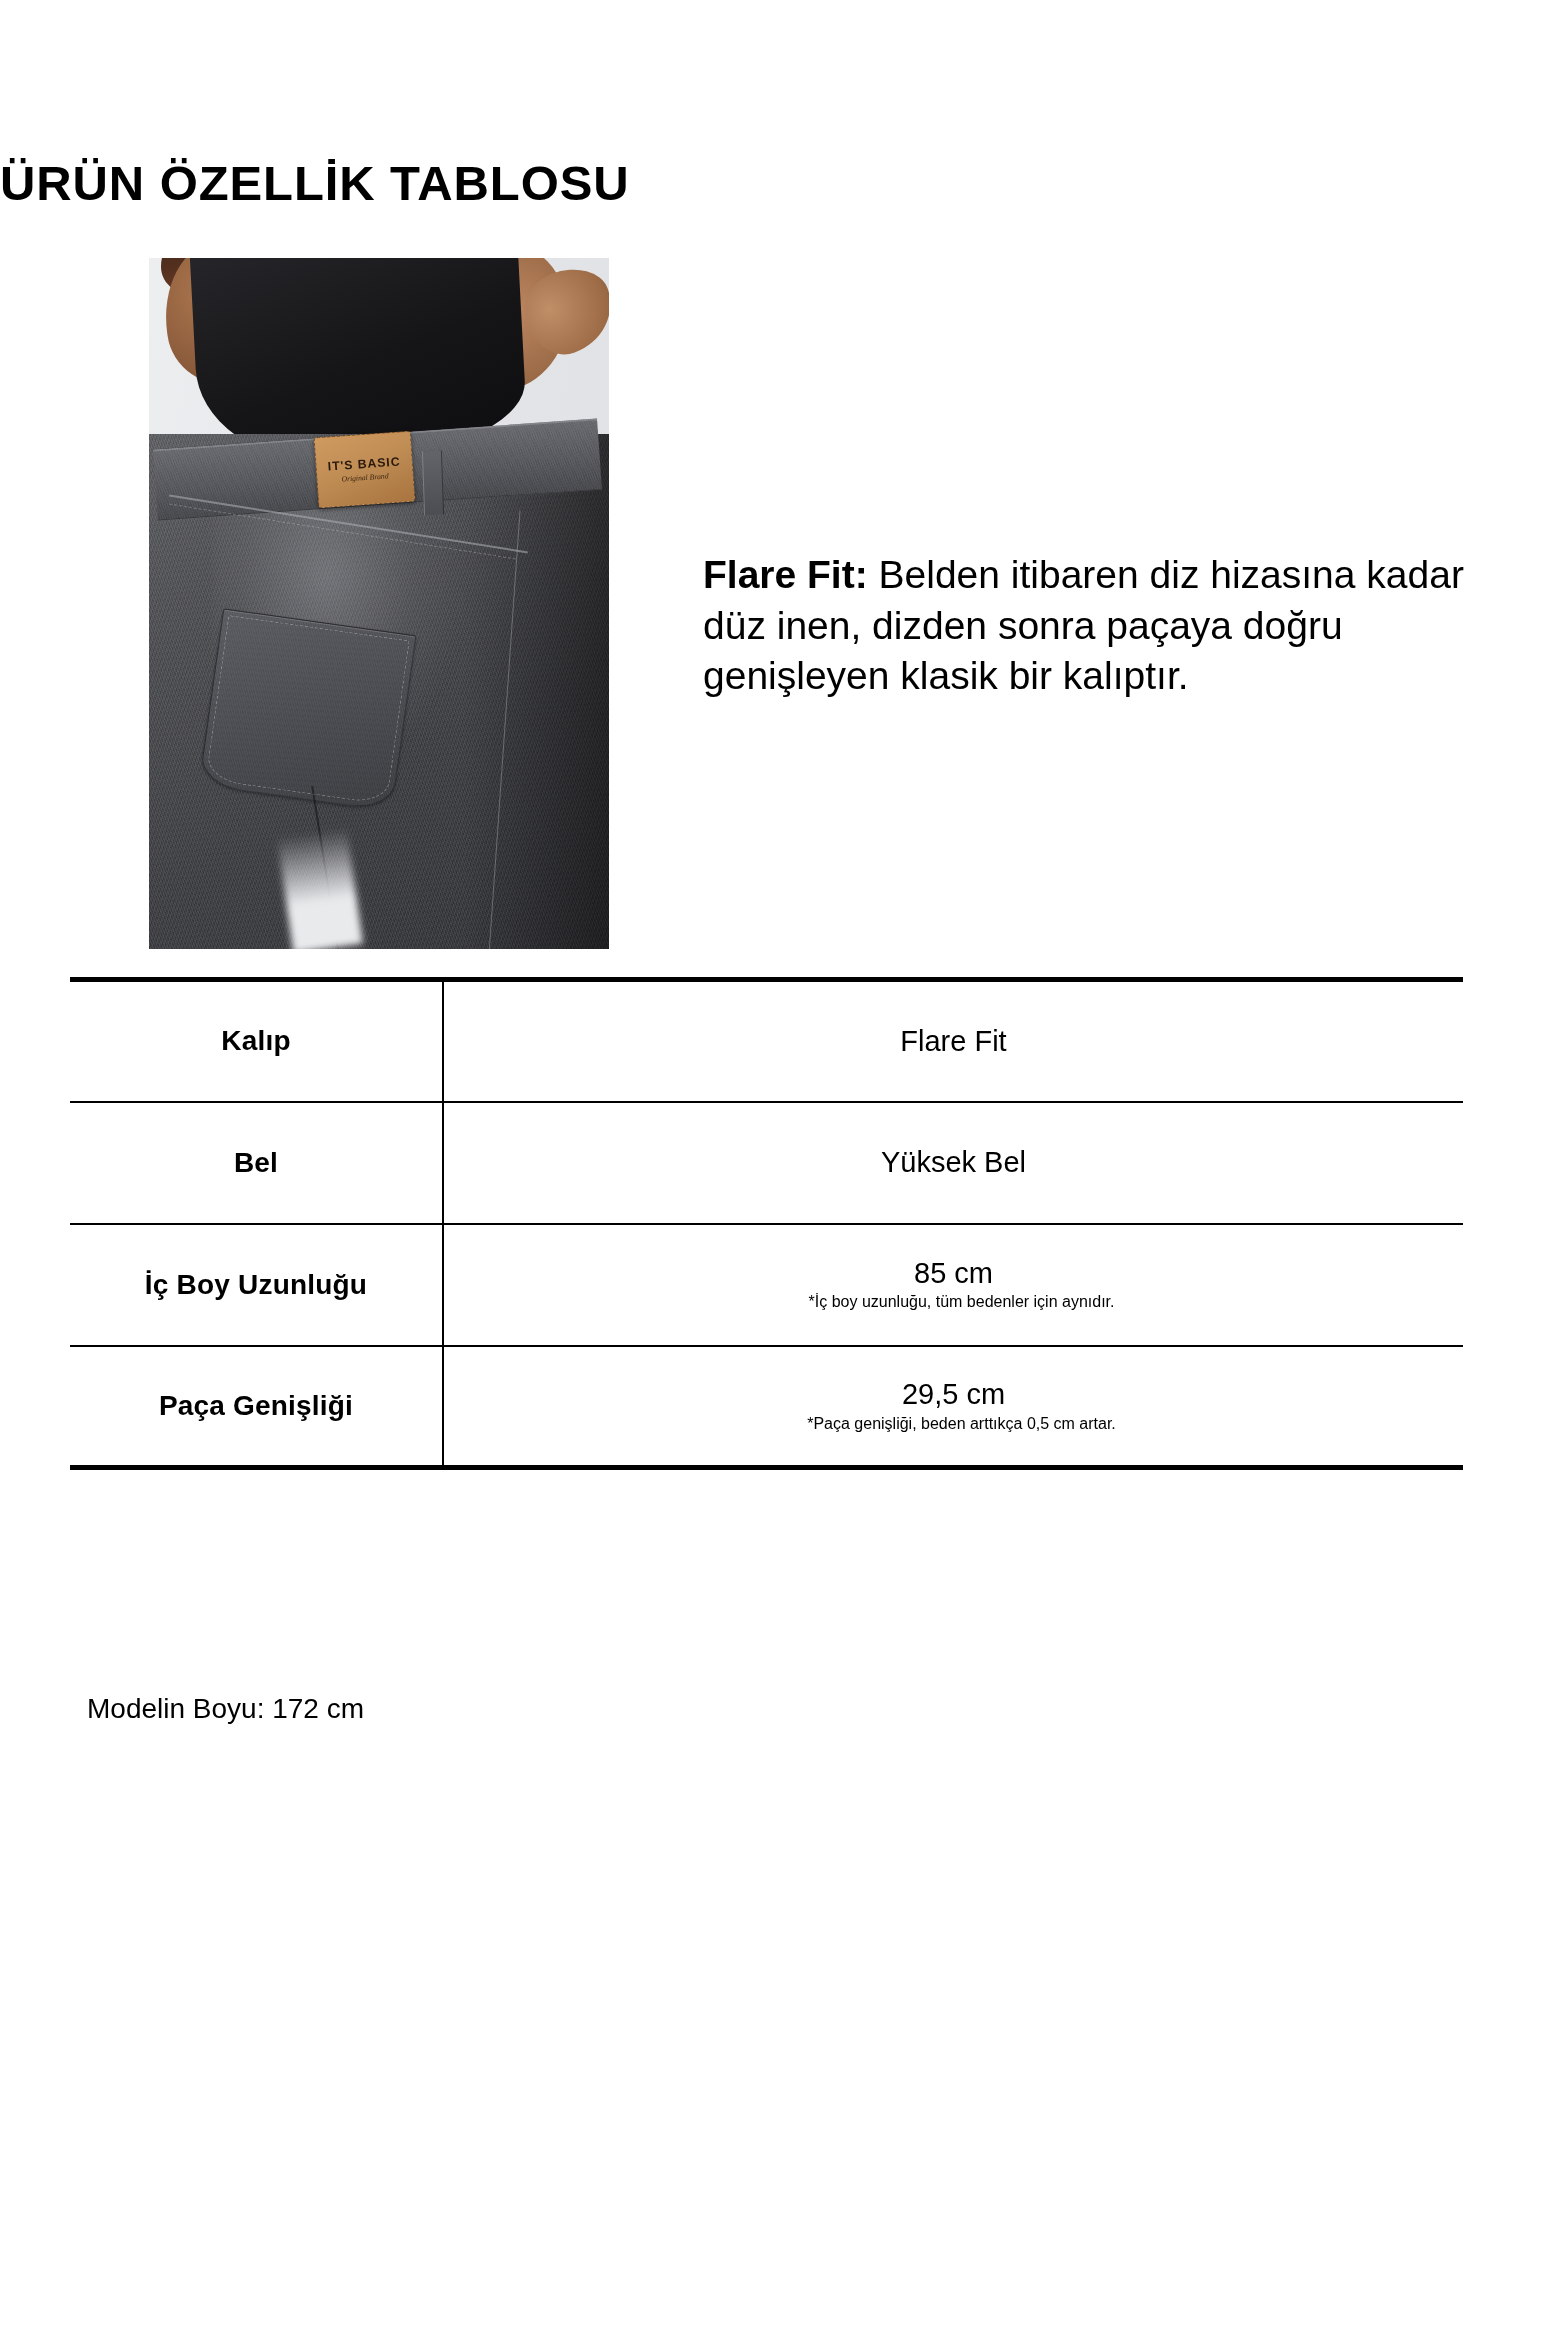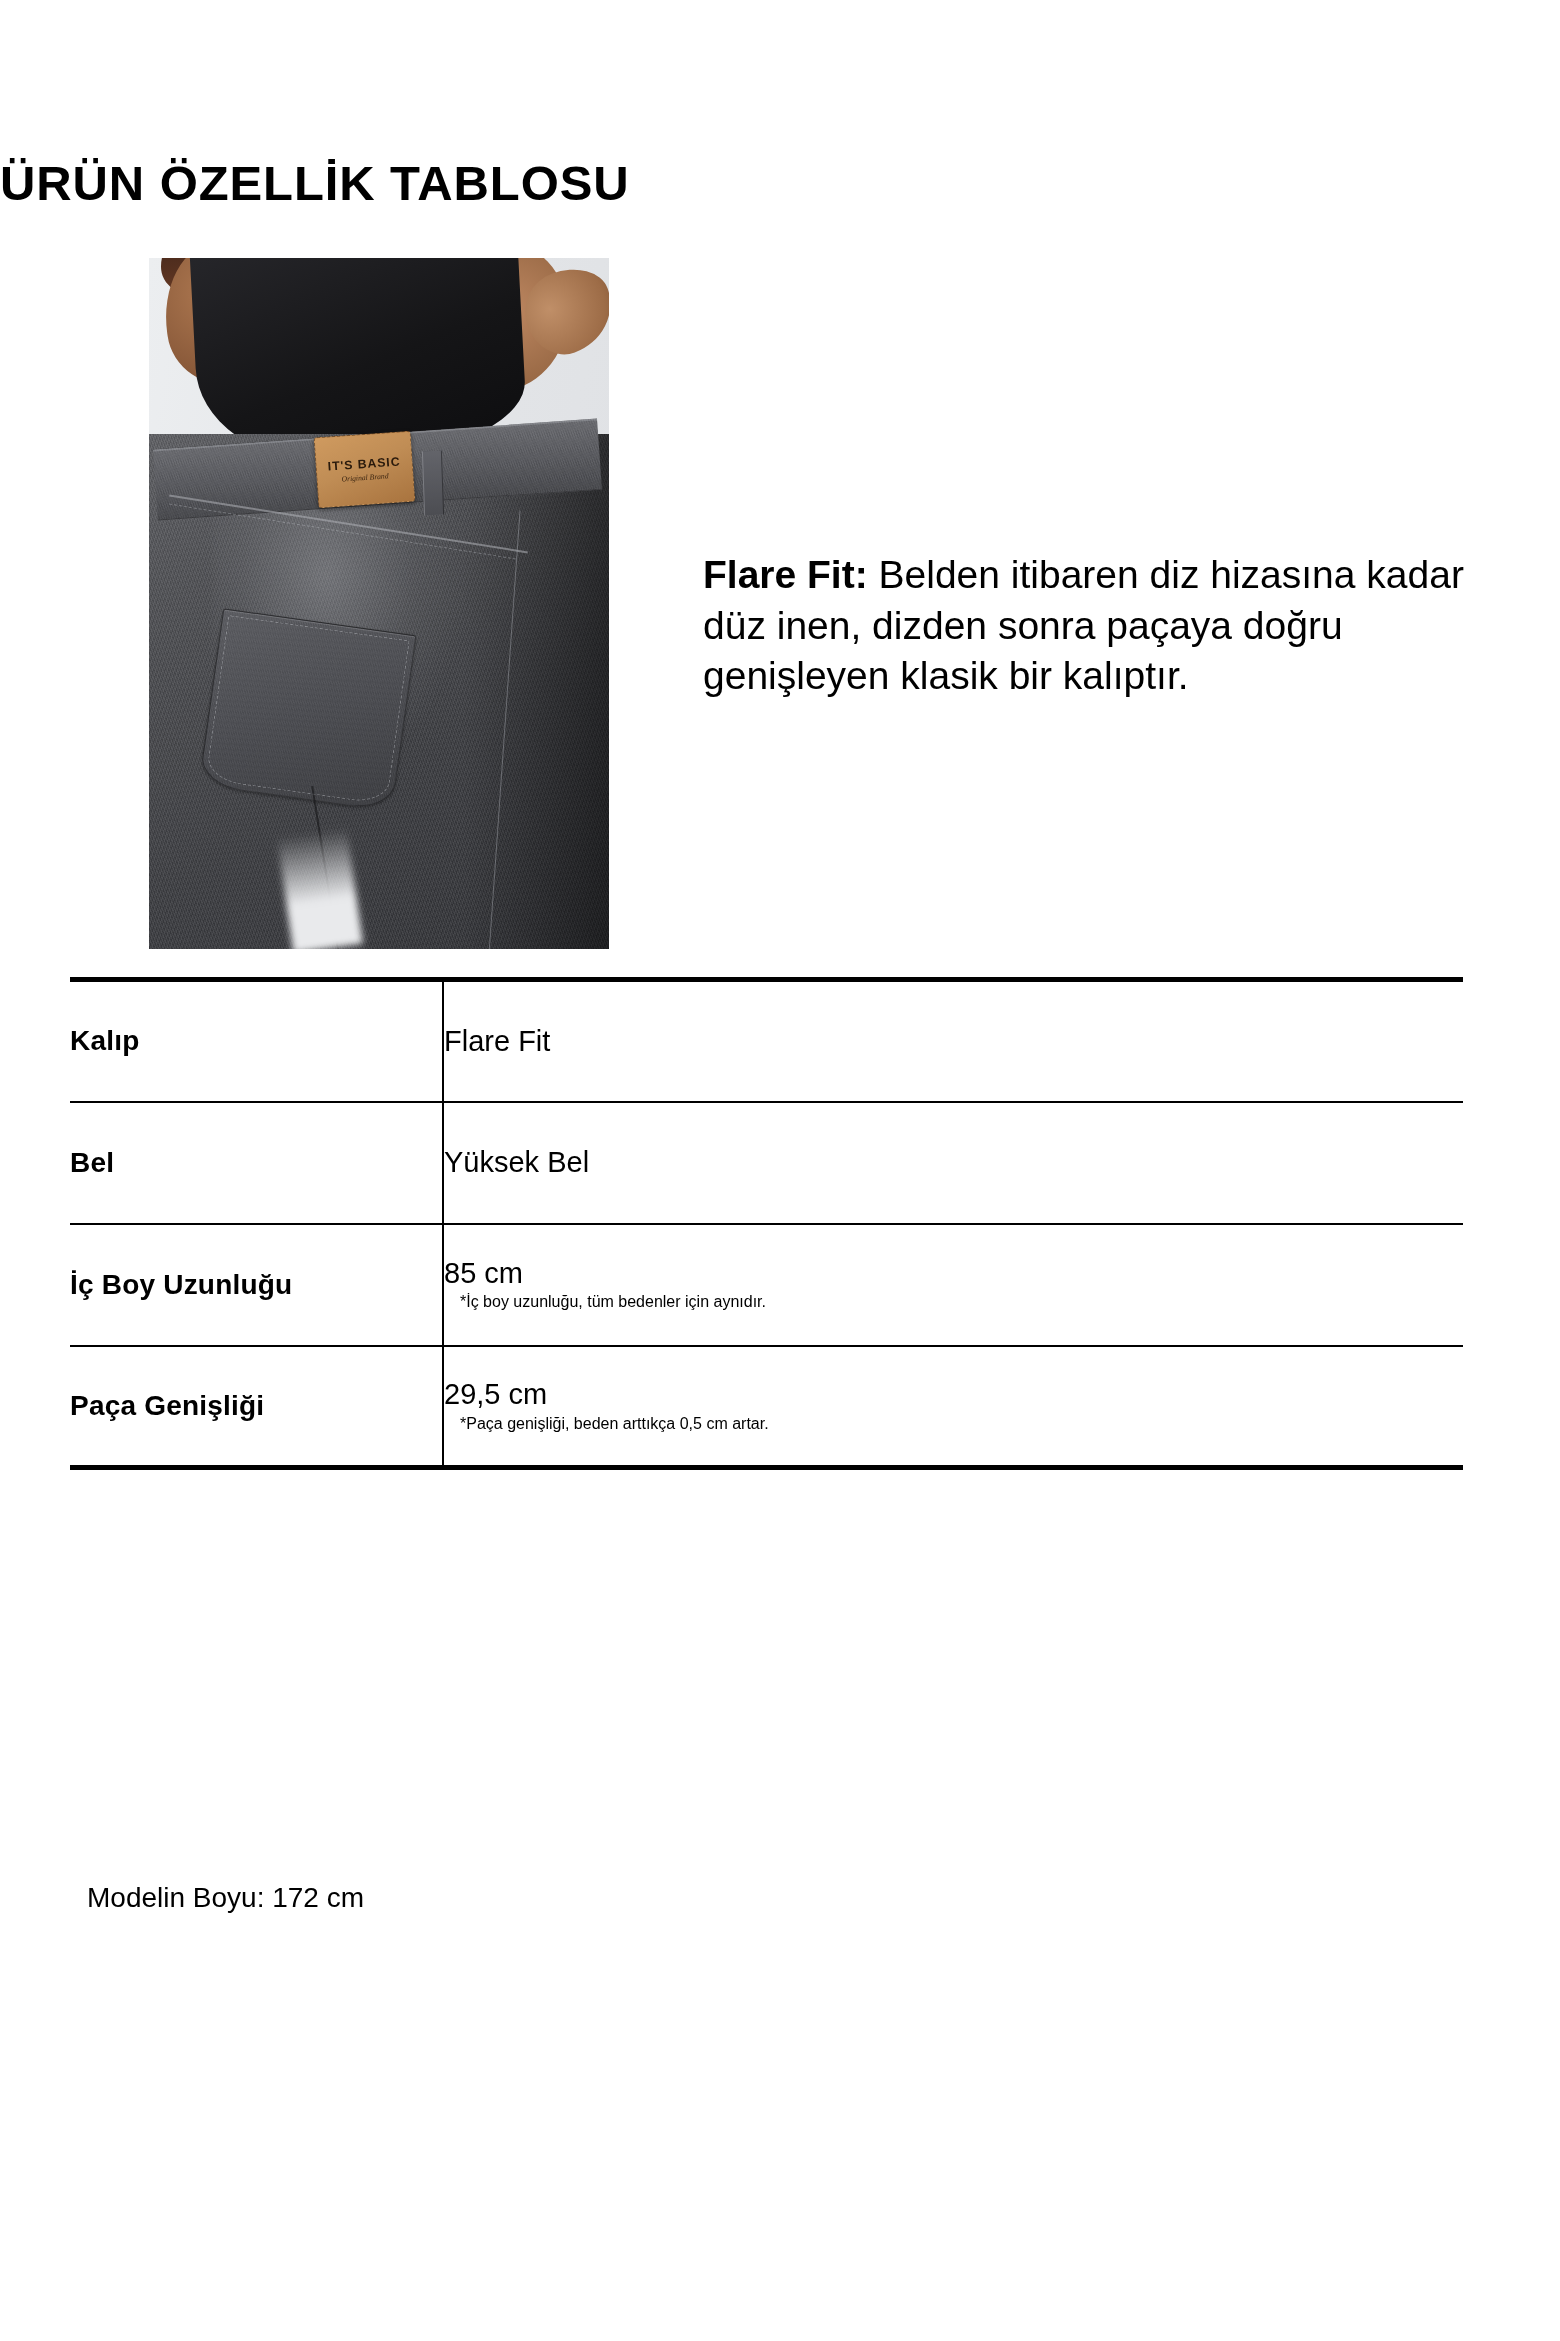--- a/index.html
+++ b/index.html
@@ -276,20 +276,21 @@
     border-collapse: collapse;
     table-layout: fixed;
   }
   .spec-table tr {
     height: 122px;
   }
   .spec-table td {
     vertical-align: middle;
     padding: 0;
     border-bottom: 2.3px solid #000000;
+    text-align: center;
   }
   .spec-table tr:first-child td {
     border-top: 5.3px solid #000000;
   }
   .spec-table tr:last-child td {
     border-bottom: 5.3px solid #000000;
   }
   .cell-label {
     width: 372px;
     font-size: 28px;
@@ -312,21 +313,21 @@
     font-size: 16px;
     margin-top: 4.7px;
     line-height: 1.1;
     padding-left: 16px;
   }
 
   
   .footer-notes {
     position: absolute;
     left: 87px;
-    top: 1880px;
+    top: 1691px;
     width: 1352px;
     font-size: 28px;
     line-height: 1.30;
     font-family: "Liberation Sans", sans-serif;
   }
   .footer-notes div {
     white-space: normal;
   }
 </style>
 </head>

